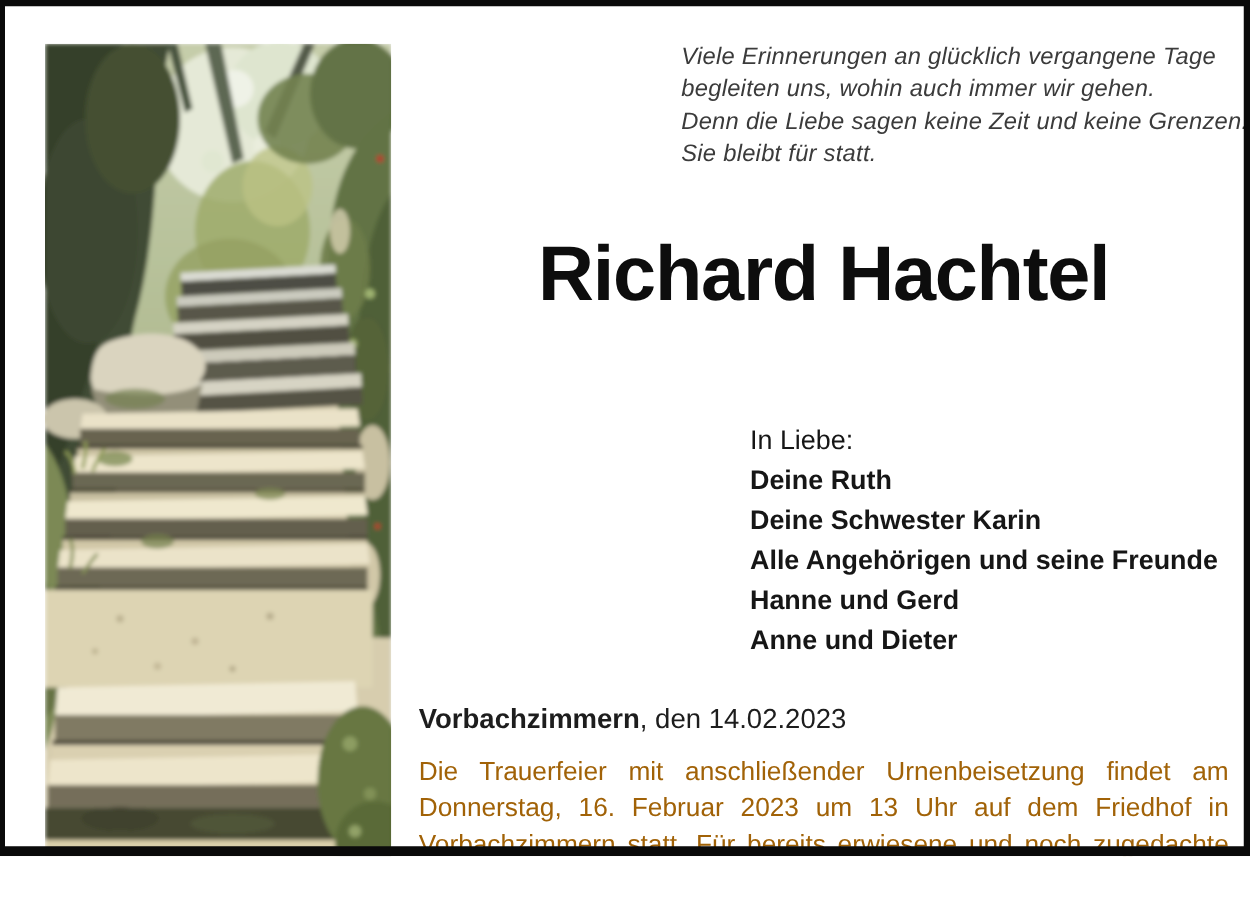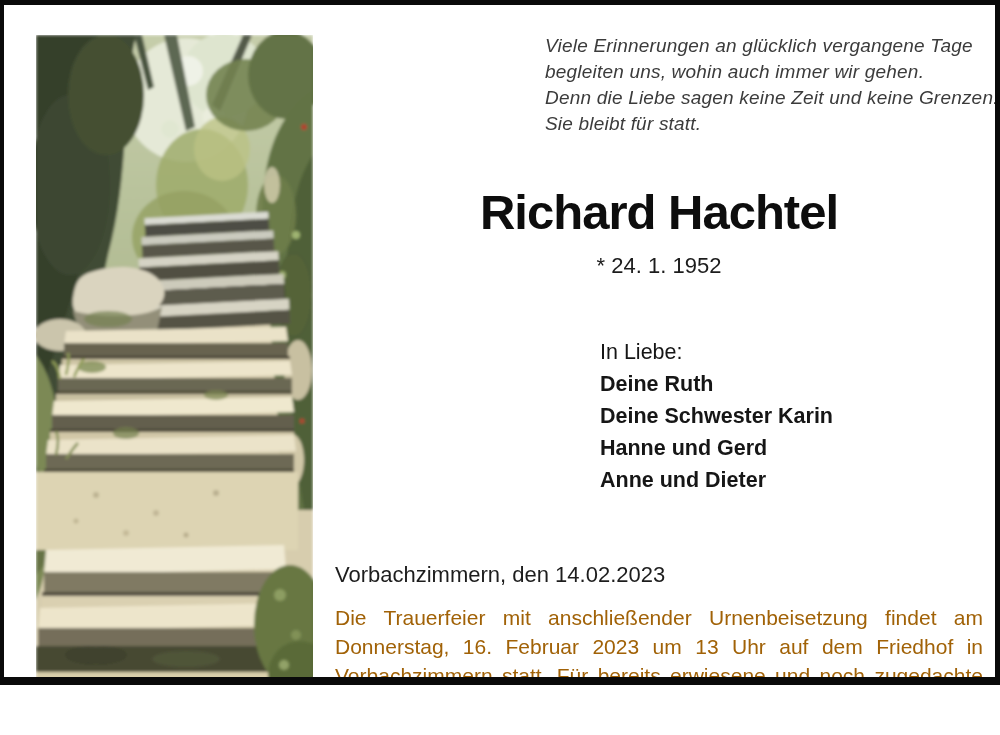--- a/index.html
+++ b/index.html
@@ -43,21 +43,21 @@
     color: #3b3b3b;
     letter-spacing: 0.2px;
   }
   .verse-line { white-space: nowrap; }
   .name {
     position: absolute;
     left: 330px;
     top: 186px;
     width: 658px;
     text-align: center;
-    font-size: 49px;
+    font-size: 62px;
     line-height: 1.1;
     font-weight: bold;
     color: #0d0d0d;
     letter-spacing: -1px;
     white-space: nowrap;
   }
   .dates {
     position: absolute;
     left: 330px;
     top: 253px;
@@ -80,21 +80,21 @@
   .mourners-intro { font-weight: normal; }
   .mourner { font-weight: bold; white-space: nowrap; }
   .closing {
     position: absolute;
     left: 335px;
     top: 562px;
     width: 648px;
     color: #1d1d1d;
   }
   .place-line { font-size: 22px; }
-  .place { font-weight: normal; }
+  .place { font-weight: bold; }
   .funeral {
     margin: 15px 0 0 0;
     font-size: 21px;
     line-height: 29px;
     text-align: justify;
     color: #a16207;
   }
 </style>
 </head>
 <body>
@@ -242,27 +242,27 @@
   <div class="verse">
     <div class="verse-line">Viele Erinnerungen an glücklich vergangene Tage</div>
     <div class="verse-line">begleiten uns, wohin auch immer wir gehen.</div>
     <div class="verse-line">Denn die Liebe sagen keine Zeit und keine Grenzen.</div>
     <div class="verse-line">Sie bleibt für statt.</div>
   </div>
 
   <div class="name">Richard Hachtel</div>
 
   <div class="dates">
-    <span class="date">* 24. 1. 1952</span>
   </div>
 
   <div class="mourners">
     <div class="mourners-intro">In Liebe:</div>
     <div class="mourner">Deine Ruth</div>
     <div class="mourner">Deine Schwester Karin</div>
+    <div class="mourner">Alle Angehörigen und seine Freunde</div>
     <div class="mourner">Hanne und Gerd</div>
     <div class="mourner">Anne und Dieter</div>
   </div>
 
   <div class="closing">
     <div class="place-line"><span class="place">Vorbachzimmern</span><span>, den 14.02.2023</span></div>
     <p class="funeral">Die Trauerfeier mit anschließender Urnenbeisetzung findet am Donnerstag, 16. Februar 2023 um 13 Uhr auf dem Friedhof in Vorbachzimmern statt. Für bereits erwiesene und noch zugedachte Anteilnahme sagen wir herzlichen Dank.</p>
   </div>
 
   <div class="frame"></div>

